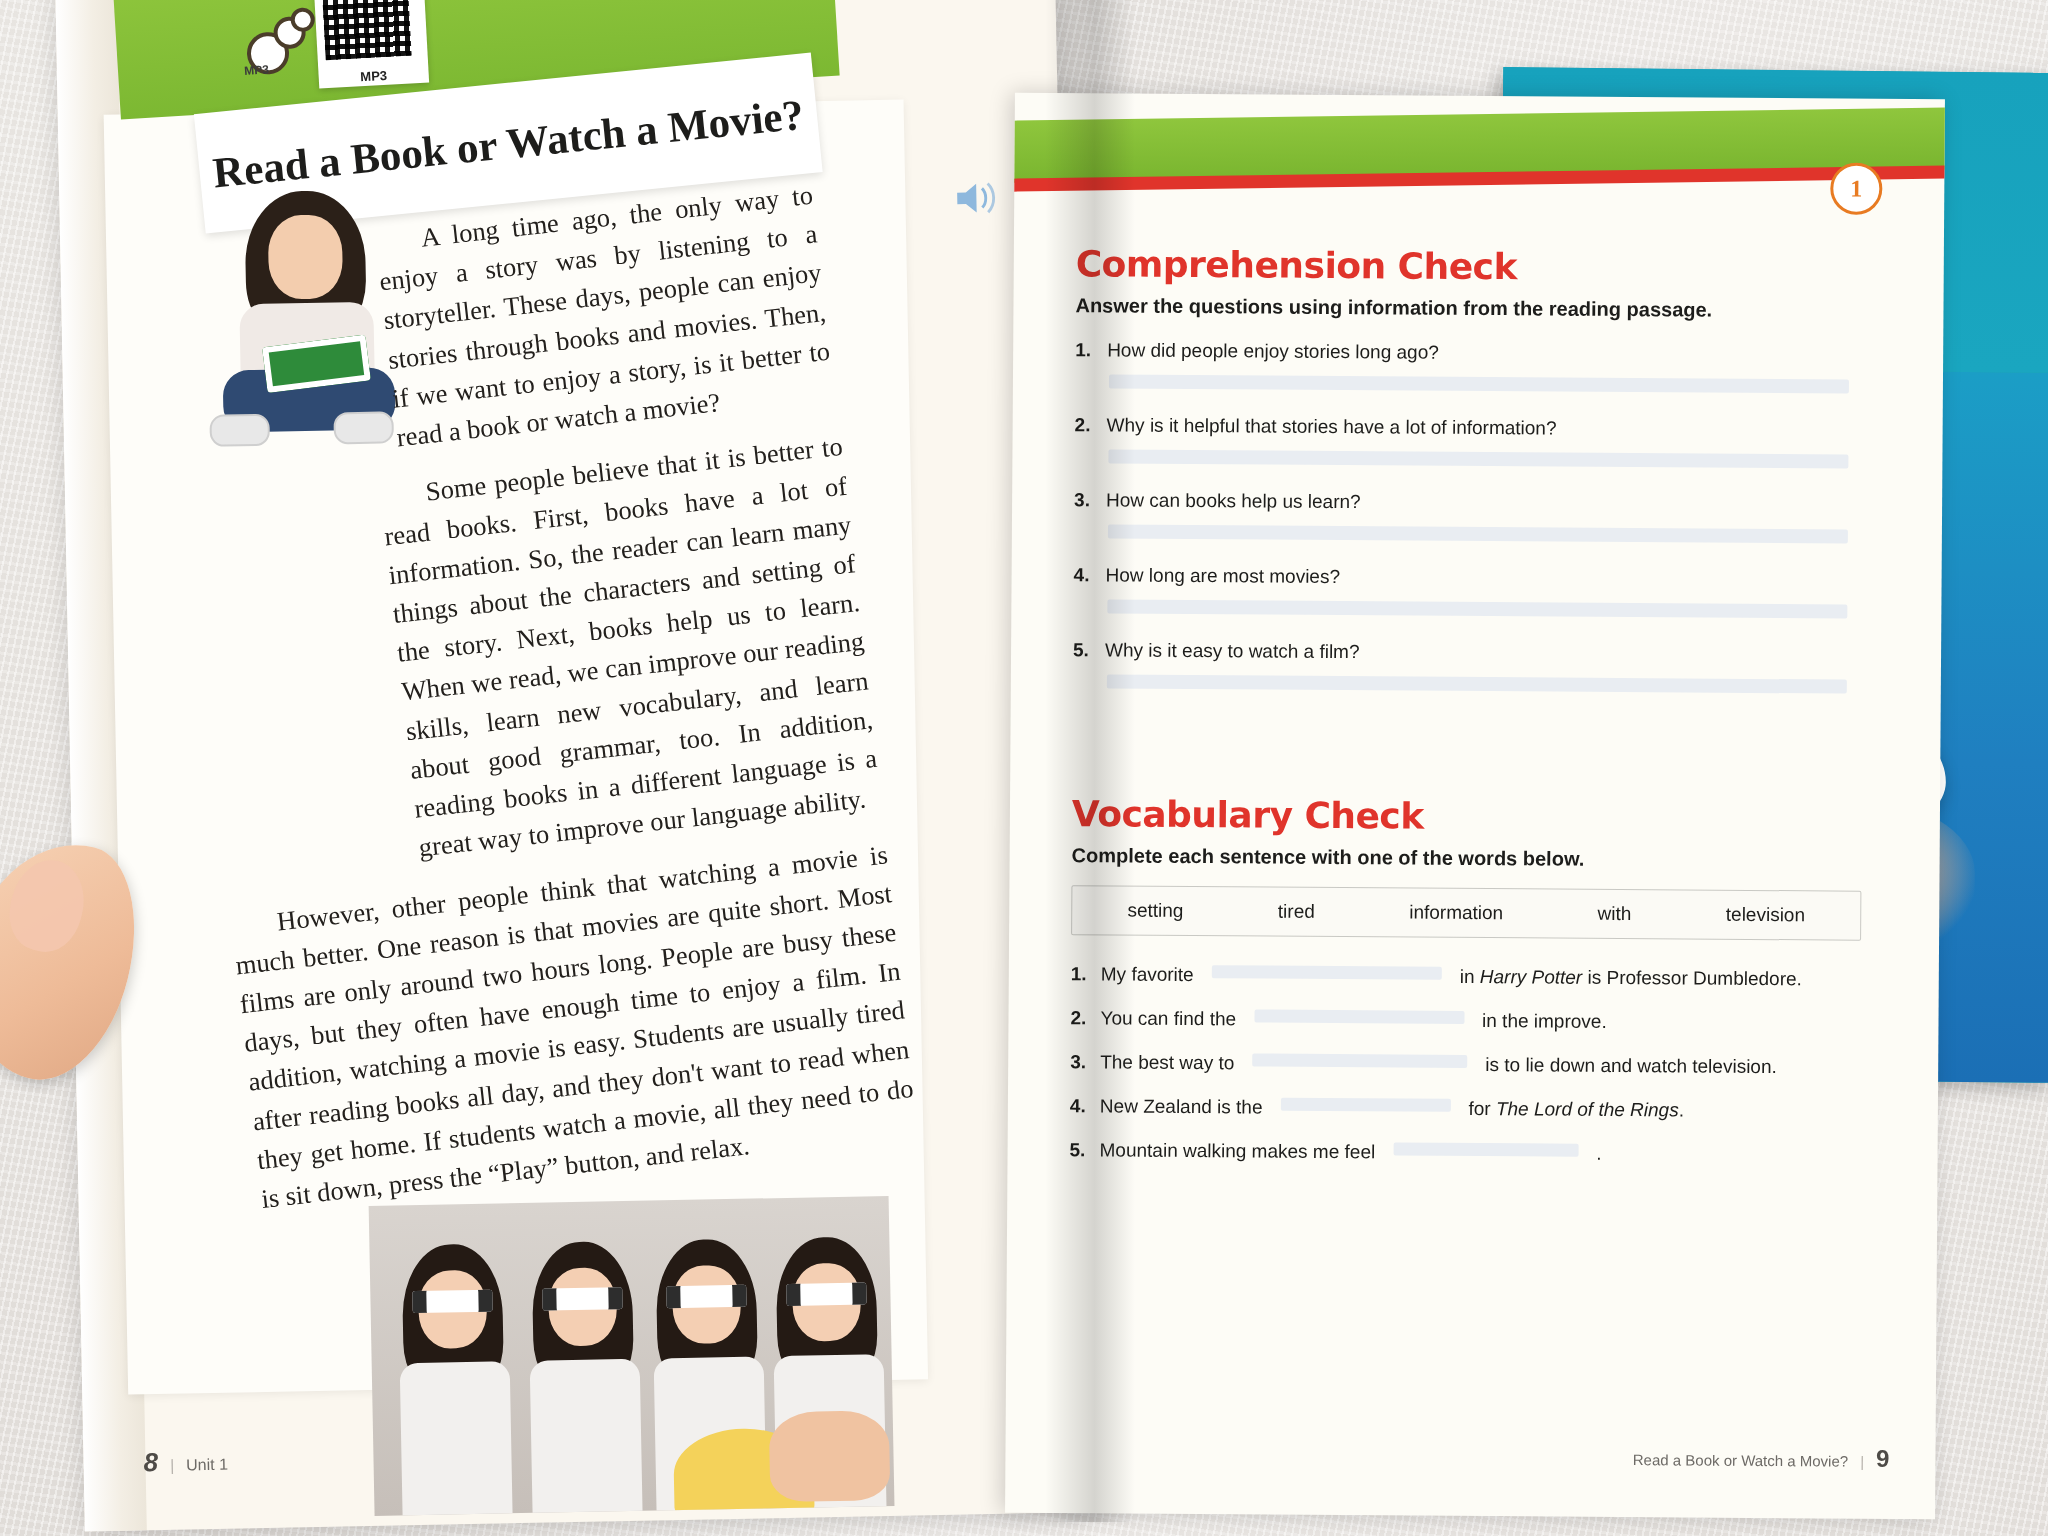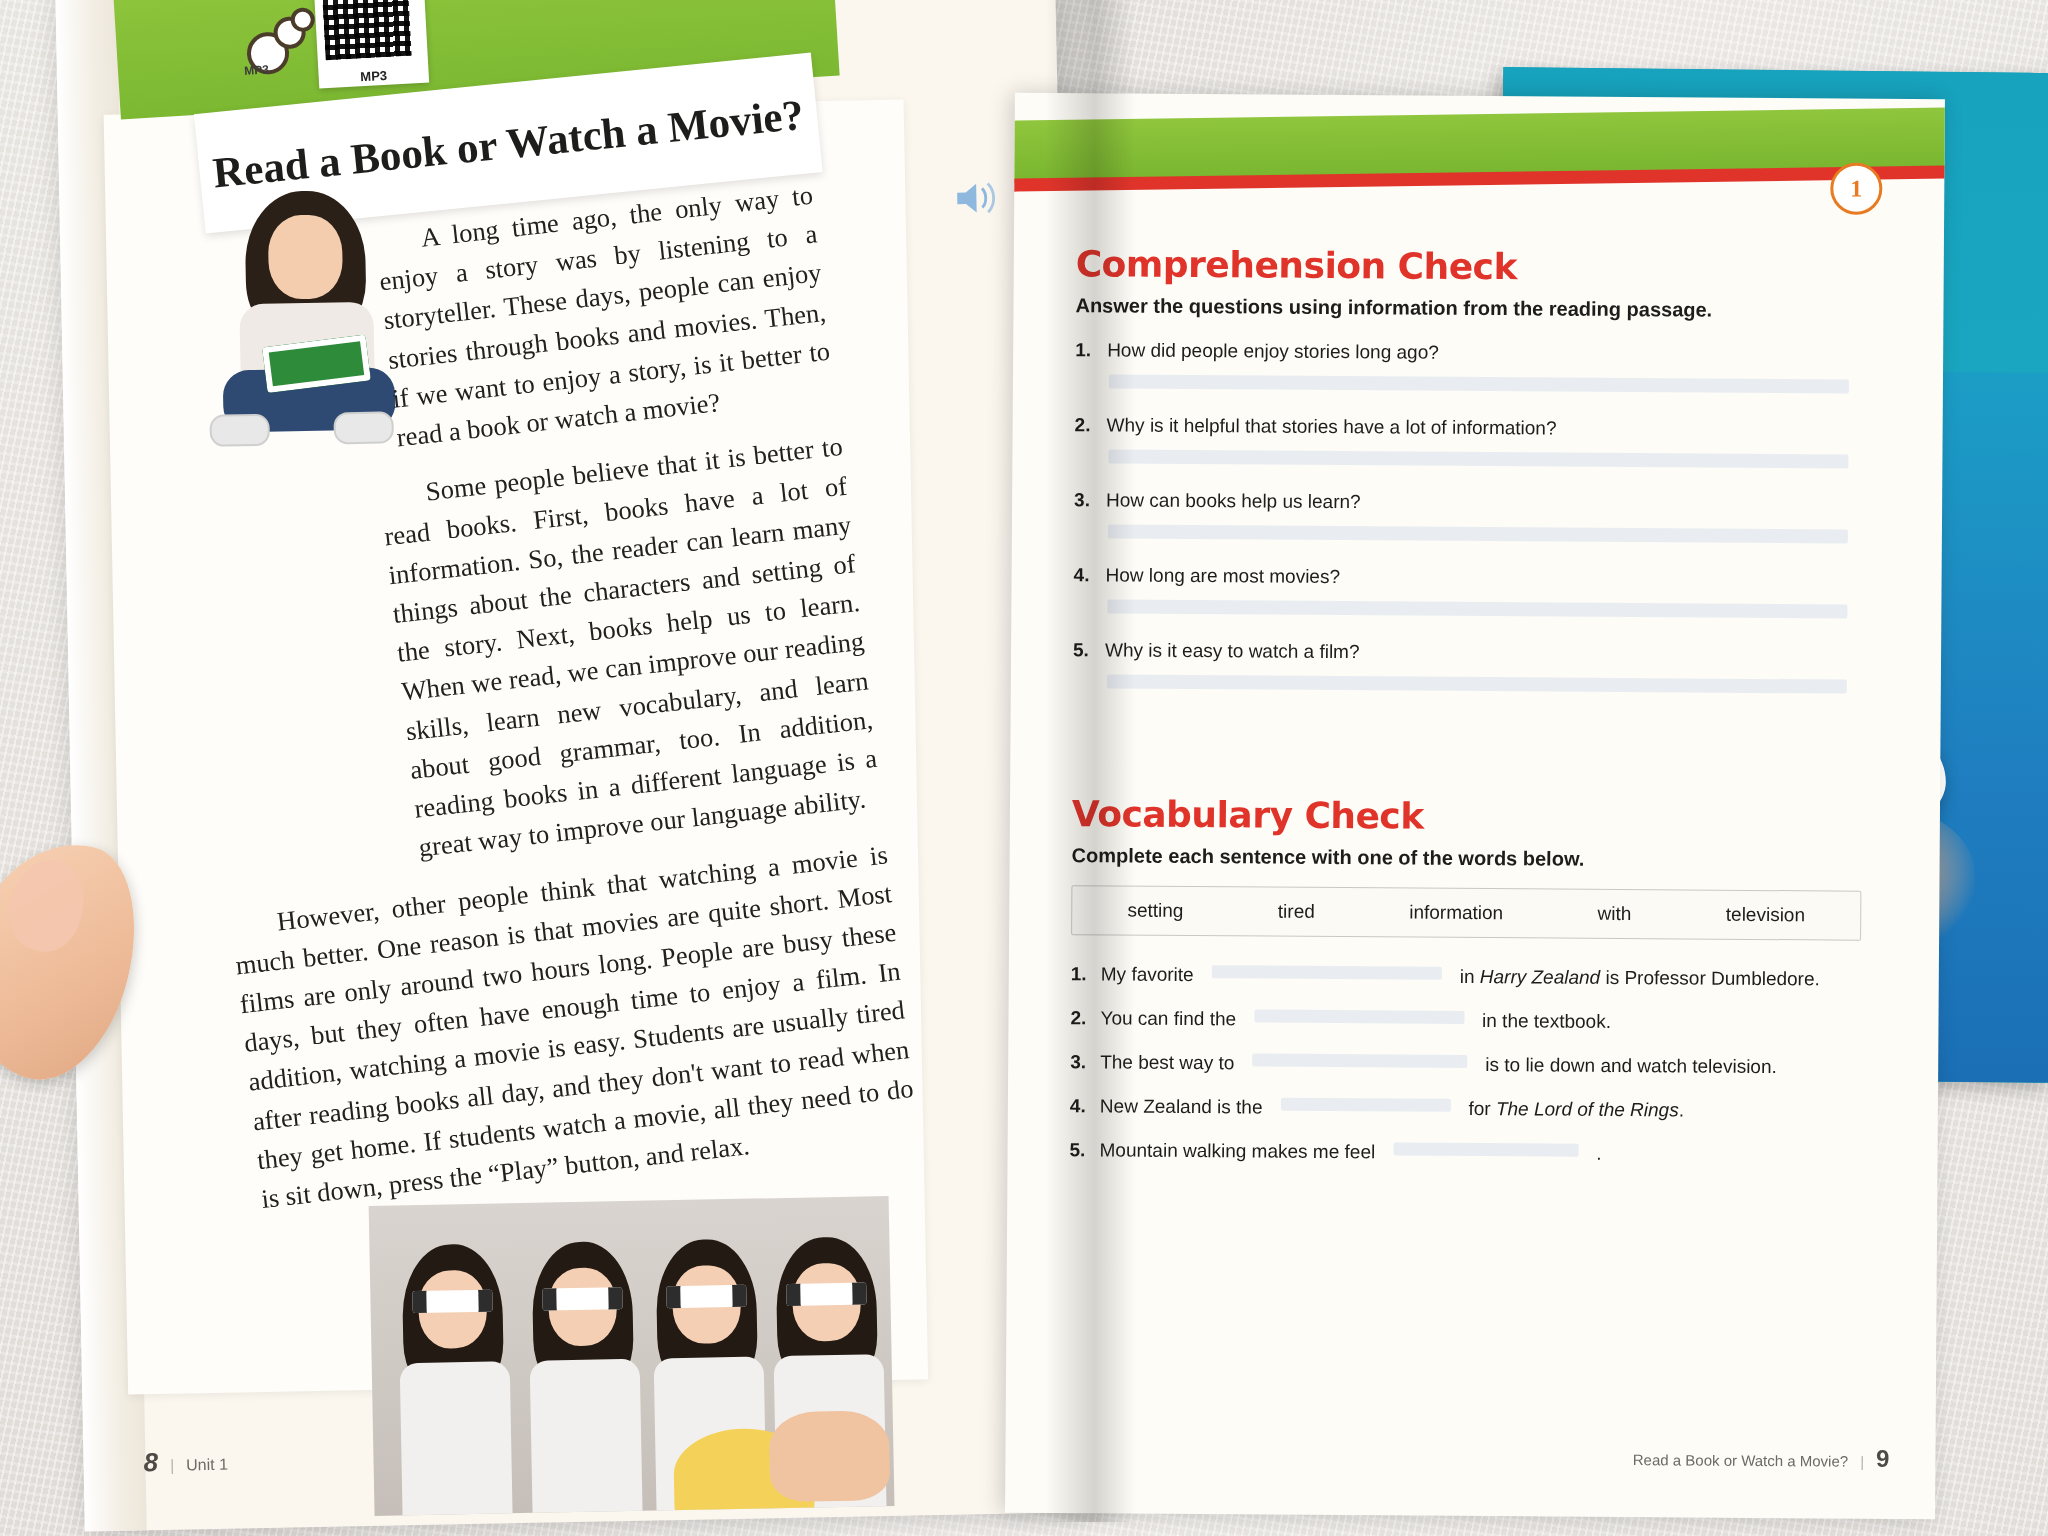--- a/index.html
+++ b/index.html
@@ -785,27 +785,27 @@
           <span class="w">information</span>
           <span class="w">with</span>
           <span class="w">television</span>
         </div>
 
         <div class="v-list">
           <div class="v-item">
             <span class="v-num">1.</span>
             <span>My favorite</span>
             <span class="blankline" style="width:230px"></span>
-            <span>in <span class="it">Harry Zealand</span> is Professor Dumbledore.</span>
+            <span>in <span class="it">Harry Potter</span> is Professor Dumbledore.</span>
           </div>
           <div class="v-item">
             <span class="v-num">2.</span>
             <span>You can find the</span>
             <span class="blankline" style="width:210px"></span>
-            <span>in the textbook.</span>
+            <span>in the improve.</span>
           </div>
           <div class="v-item">
             <span class="v-num">3.</span>
             <span>The best way to</span>
             <span class="blankline" style="width:215px"></span>
             <span>is to lie down and watch television.</span>
           </div>
           <div class="v-item">
             <span class="v-num">4.</span>
             <span>New Zealand is the</span>

